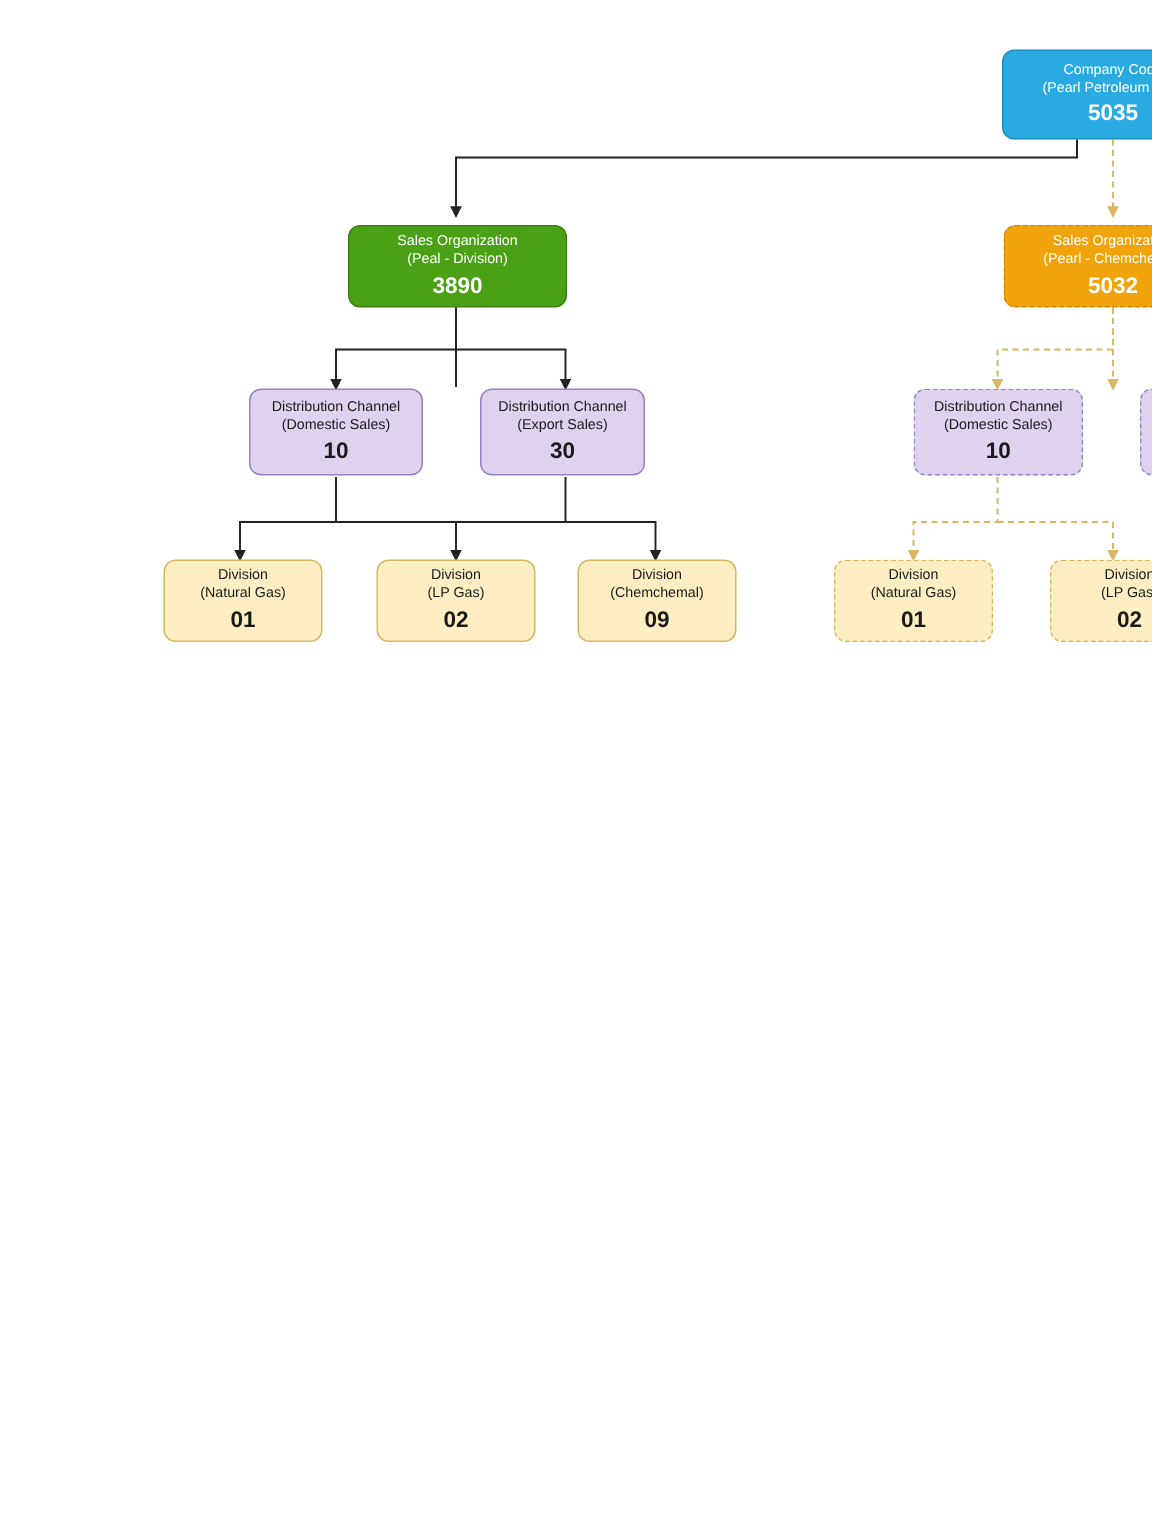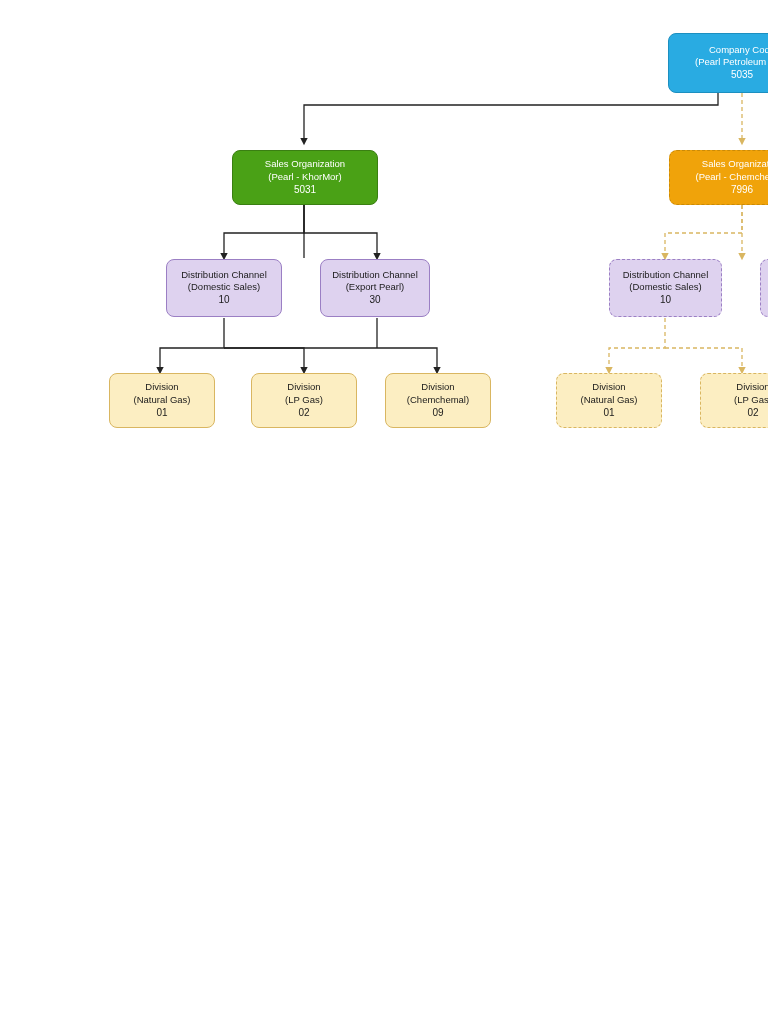--- a/index.html
+++ b/index.html
@@ -5,21 +5,21 @@
   html,body{margin:0;padding:0;background:#ffffff;}
   body{width:768px;height:1024px;position:relative;overflow:hidden;
        font-family:"Liberation Sans", sans-serif;}
   #canvas{position:absolute;left:0;top:0;width:768px;height:1024px;}
 
   .node{position:absolute;box-sizing:border-box;border-radius:8px;
         display:flex;flex-direction:column;align-items:center;justify-content:center;
         text-align:center;line-height:1.28;}
   .node .l1{font-size:9.5px;}
   .node .l2{font-size:9.5px;}
-  .node .l3{font-size:10px;font-weight:normal;margin-top:1px;}
+  .node .l3{font-size:15px;font-weight:bold;margin-top:1px;}
 
   
   .n-company{background:#29abe2;border:1.3px solid #1c8fc0;color:#ffffff;}
   
   .n-salesorg-green{background:#4aa116;border:1.3px solid #3a7f12;color:#ffffff;}
   
   .n-salesorg-orange{background:#f0a30a;border:1.6px dashed #c98a08;color:#ffffff;}
   
   .n-dist{background:#ded2ef;border:1.3px solid #9b7fc4;color:#1a1a1a;}
   .n-dist-dashed{background:#ded2ef;border:1.6px dashed #9b7fc4;color:#1a1a1a;}
@@ -65,39 +65,39 @@
   </svg>
 
   <div class="node n-company" style="left:668px;top:33px;width:148px;height:60px;">
     <div class="l1">Company Code</div>
     <div class="l2">(Pearl Petroleum - K...</div>
     <div class="l3">5035</div>
   </div>
 
   <div class="node n-salesorg-green" style="left:232px;top:150px;width:146px;height:55px;">
     <div class="l1">Sales Organization</div>
-    <div class="l2">(Pearl - KhorMor)</div>
-    <div class="l3">5031</div>
+    <div class="l2">(Peal - Division)</div>
+    <div class="l3">3890</div>
   </div>
 
   <div class="node n-salesorg-orange" style="left:669px;top:150px;width:146px;height:55px;">
     <div class="l1">Sales Organization</div>
     <div class="l2">(Pearl - Chemchemal)</div>
-    <div class="l3">7996</div>
+    <div class="l3">5032</div>
   </div>
 
   <div class="node n-dist" style="left:166px;top:259px;width:116px;height:58px;">
     <div class="l1">Distribution Channel</div>
     <div class="l2">(Domestic Sales)</div>
     <div class="l3">10</div>
   </div>
 
   <div class="node n-dist" style="left:320px;top:259px;width:110px;height:58px;">
     <div class="l1">Distribution Channel</div>
-    <div class="l2">(Export Pearl)</div>
+    <div class="l2">(Export Sales)</div>
     <div class="l3">30</div>
   </div>
 
   <div class="node n-dist-dashed" style="left:609px;top:259px;width:113px;height:58px;">
     <div class="l1">Distribution Channel</div>
     <div class="l2">(Domestic Sales)</div>
     <div class="l3">10</div>
   </div>
 
   <div class="node n-dist-dashed" style="left:760px;top:259px;width:110px;height:58px;">

